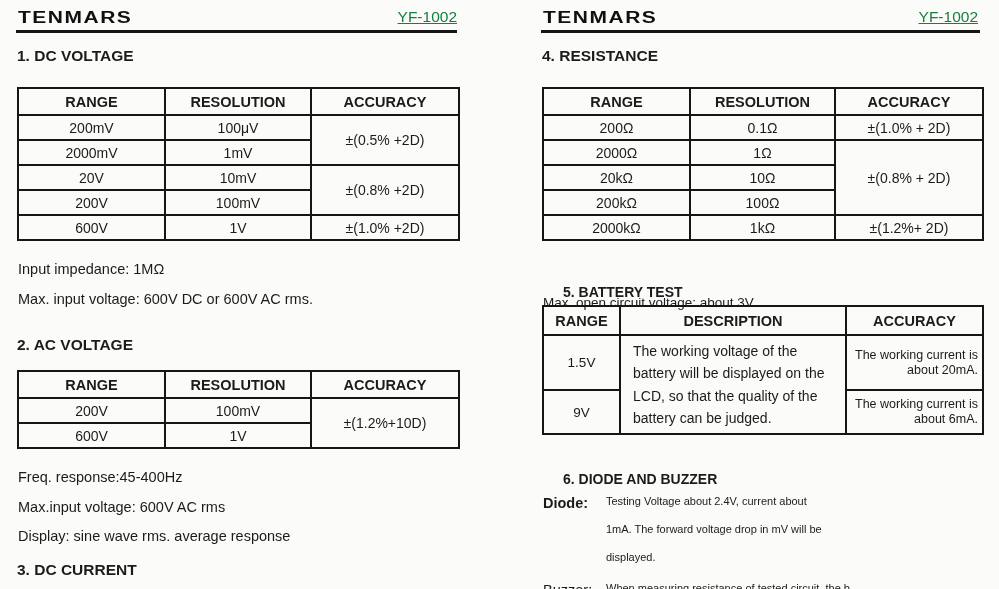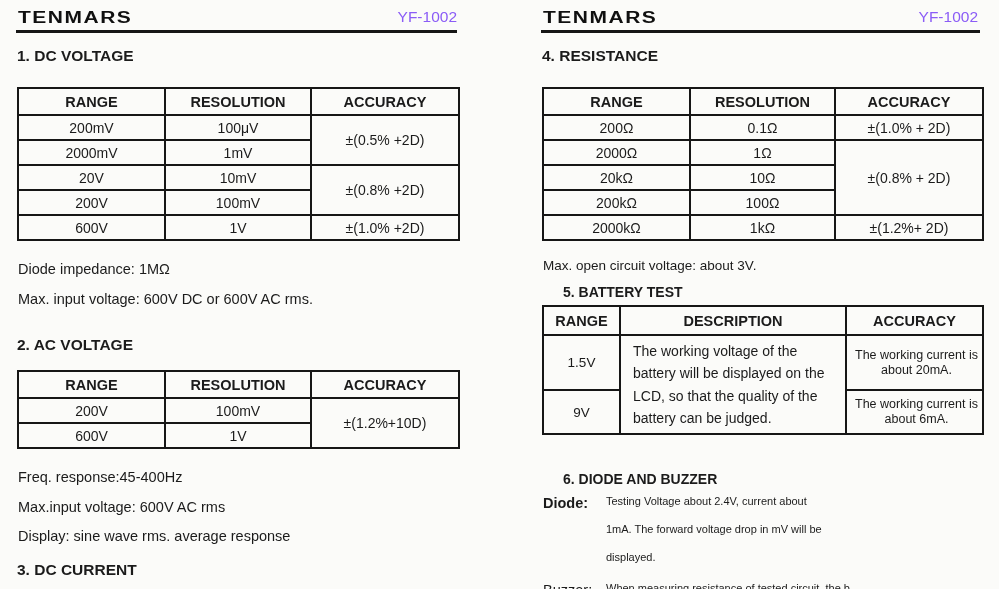--- a/index.html
+++ b/index.html
@@ -9,40 +9,40 @@
     background:#fbfbf9;
     color:#1b1b1b;
     font-family:"Liberation Sans", sans-serif;
     overflow:hidden;
   }
   .abs { position:absolute; }
   .brand-logo {
     font-weight:bold; font-size:21px; letter-spacing:1.5px; color:#101010;
     transform:scaleY(.82); transform-origin:top left; white-space:nowrap;
   }
-  .model { font-size:15.5px; text-align:right; color:#8b5cf6; }
+  .model { font-size:15.5px; text-align:right; color:#15803d;text-decoration:underline; }
   .rule { height:2.5px; background:#161616; }
   .sec-title { font-weight:bold; font-size:15.5px; white-space:nowrap; }
   .sec-title.small { font-size:14px;margin-left:21px; }
   .note { font-size:14.5px; white-space:nowrap; }
-  .note.small { font-size:13.5px; }
+  .note.small { font-size:13.5px;margin-top:37px; }
 
   table.spec { border-collapse:collapse; table-layout:fixed; }
   table.spec th, table.spec td {
     border:2px solid #161616; text-align:center; vertical-align:middle;
     padding:0; overflow:hidden;
   }
   table.spec th { font-size:14.5px; font-weight:bold; height:27px; }
   table.spec td { font-size:14px; height:25px; }
 
   table.batt td.desc {
     text-align:left; padding:2px 8px 2px 12px; font-size:14px; line-height:22.5px;
   }
   table.batt td.accu {
-    text-align:center; padding:2px 4px 2px 8px; font-size:12.5px; line-height:15px;
+    text-align:right; padding:2px 4px 2px 8px; font-size:12.5px; line-height:15px;
   }
   table.batt td.rng { font-size:13.5px;border-radius:14px; }
 
   .hang-label { font-size:14.5px; white-space:nowrap; }
   .hang-text  { font-size:11px; white-space:nowrap; }
 </style>
 </head>
 <body>
 
 <div class="abs brand-logo" style="left:18px; top:7px;">TENMARS</div>
@@ -84,21 +84,21 @@
       <td>100mV</td>
     </tr>
     <tr>
       <td>600V</td>
       <td>1V</td>
       <td>±(1.0% +2D)</td>
     </tr>
   </tbody>
 </table>
 
-<div class="abs note" style="left:18px; top:261px;">Diode impedance: 1MΩ</div>
+<div class="abs note" style="left:18px; top:261px;">Input impedance: 1MΩ</div>
 <div class="abs note" style="left:18px; top:291px;">Max. input voltage: 600V DC or 600V AC rms.</div>
 
 <div class="abs sec-title" style="left:17px; top:336px;">2. AC VOLTAGE</div>
 
 <table class="spec abs" style="left:17px; top:370px; width:441px;">
   <colgroup>
       <col style="width:147px">
       <col style="width:146px">
       <col style="width:148px">
     </colgroup>

